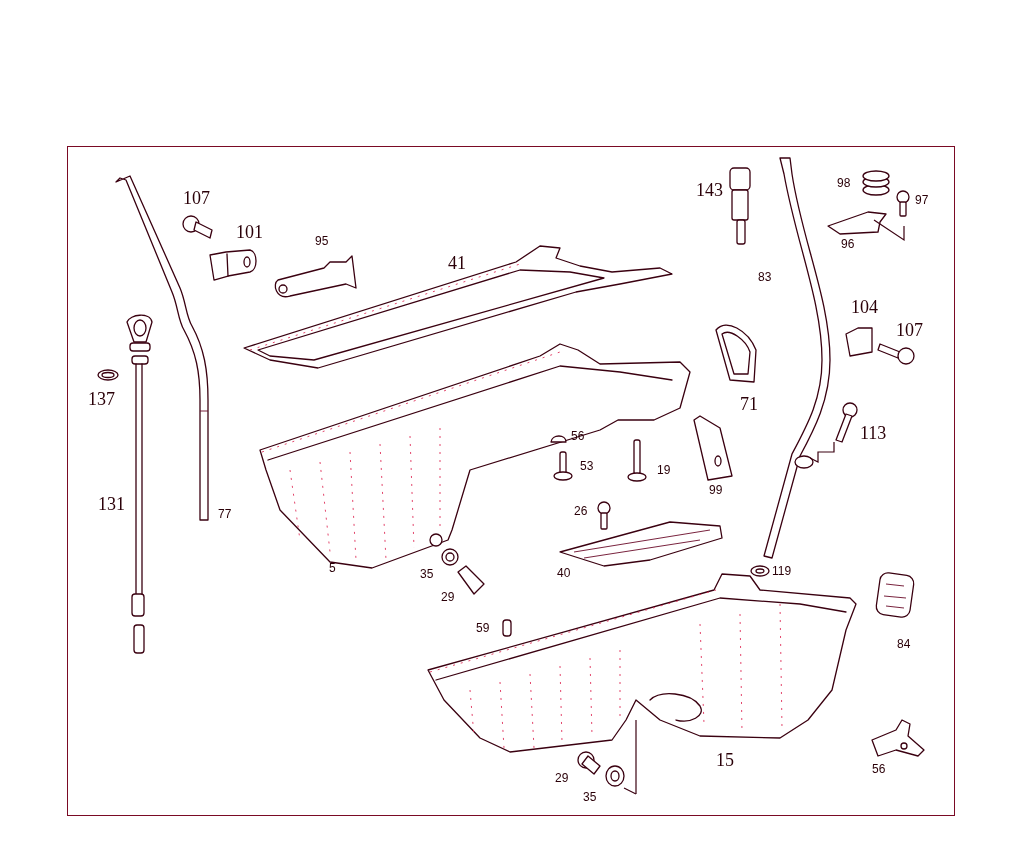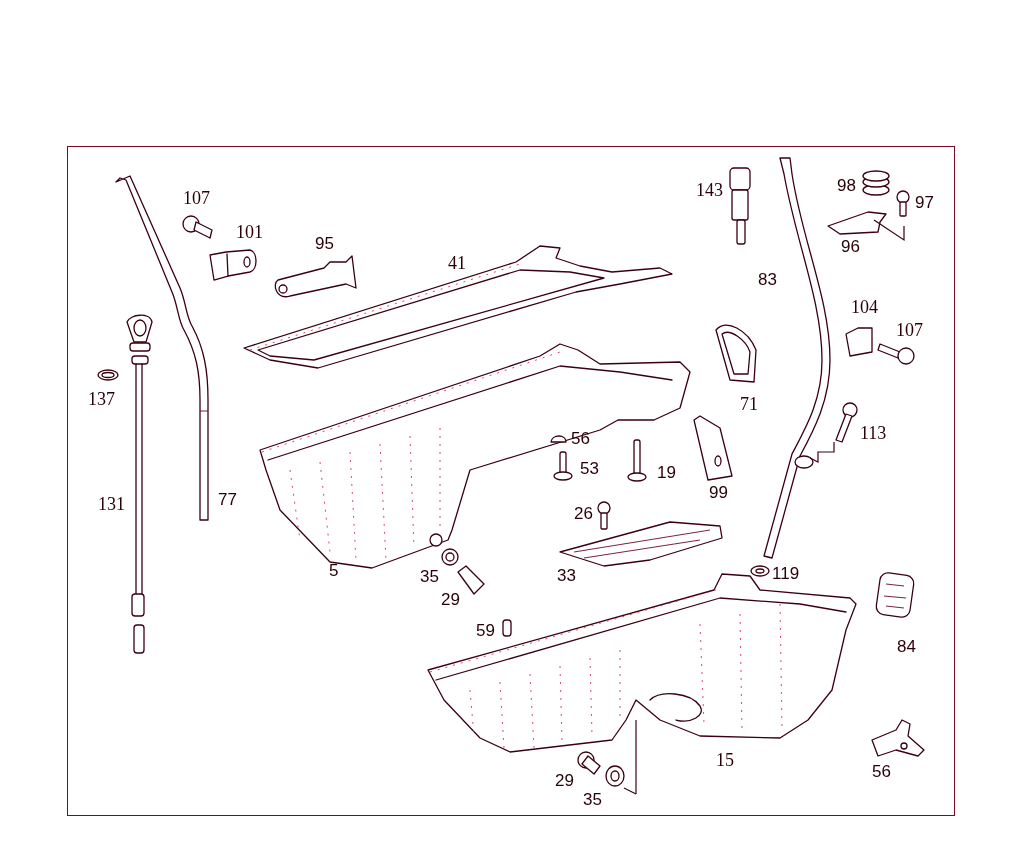--- a/index.html
+++ b/index.html
@@ -1,19 +1,19 @@
 <!DOCTYPE html>
 <html><head>
 <meta charset="utf-8">
 <style>
   html, body { margin: 0; padding: 0; background: #ffffff; }
   body { width: 1024px; height: 867px; position: relative; overflow: hidden; font-family: "Liberation Sans", sans-serif; }
   #frame { position: absolute; left: 67px; top: 146px; width: 888px; height: 670px; border: 1.5px solid #7a0a24; box-sizing: border-box; }
   svg#art { position: absolute; left: 0; top: 0; width: 1024px; height: 867px; }
-  .lbl { position: absolute; font-size: 17px; color: #2a0008; line-height: 1; white-space: nowrap; cursor: pointer; }
+  .lbl { position: absolute; font-size: 12px; color: #2a0008; line-height: 1; white-space: nowrap; cursor: pointer; }
   .lbl.serif { font-family: Liberation Serif, serif; font-size: 18px; }
   .part { fill: none; stroke: #3a0010; stroke-width: 1.3; stroke-linejoin: round; stroke-linecap: round; }
   .part-f { fill: #ffffff; stroke: #3a0010; stroke-width: 1.3; stroke-linejoin: round; }
   .thin { fill: none; stroke: #6a0a28; stroke-width: 0.9; }
   .dash { fill: none; stroke: #e0305a; stroke-width: 0.9; stroke-dasharray: 2 6; }
   .lead { fill: none; stroke: #3a0010; stroke-width: 1.2; }
 </style>
 </head>
 <body>
 
@@ -156,30 +156,30 @@
   <circle class="part" cx="904" cy="746" r="3"></circle>
 </svg>
 
 <div id="labels">
     <span class="lbl serif" style="left: 183px; top: 189px;">107</span>
     <span class="lbl serif" style="left: 236px; top: 223px;">101</span>
     <span class="lbl" style="left: 315px; top: 235px;">95</span>
     <span class="lbl serif" style="left: 448px; top: 254px;">41</span>
     <span class="lbl serif" style="left: 88px; top: 390px;">137</span>
     <span class="lbl serif" style="left: 98px; top: 495px;">131</span>
-    <span class="lbl" style="left: 218px; top: 491px;">77</span>
+    <span class="lbl" style="left: 218px; top: 508px;">77</span>
     <span class="lbl" style="left: 329px; top: 562px;">5</span>
     <span class="lbl" style="left: 420px; top: 568px;">35</span>
     <span class="lbl" style="left: 441px; top: 591px;">29</span>
     <span class="lbl" style="left: 476px; top: 622px;">59</span>
     <span class="lbl" style="left: 571px; top: 430px;">56</span>
     <span class="lbl" style="left: 580px; top: 460px;">53</span>
     <span class="lbl" style="left: 657px; top: 464px;">19</span>
     <span class="lbl" style="left: 574px; top: 505px;">26</span>
-    <span class="lbl" style="left: 557px; top: 567px;">33</span>
+    <span class="lbl" style="left: 557px; top: 567px;">40</span>
     <span class="lbl" style="left: 709px; top: 484px;">99</span>
     <span class="lbl serif" style="left: 740px; top: 395px;">71</span>
     <span class="lbl serif" style="left: 696px; top: 181px;">143</span>
     <span class="lbl" style="left: 758px; top: 271px;">83</span>
     <span class="lbl" style="left: 837px; top: 177px;">98</span>
     <span class="lbl" style="left: 915px; top: 194px;">97</span>
     <span class="lbl" style="left: 841px; top: 238px;">96</span>
     <span class="lbl serif" style="left: 851px; top: 298px;">104</span>
     <span class="lbl serif" style="left: 896px; top: 321px;">107</span>
     <span class="lbl serif" style="left: 860px; top: 424px;">113</span>

